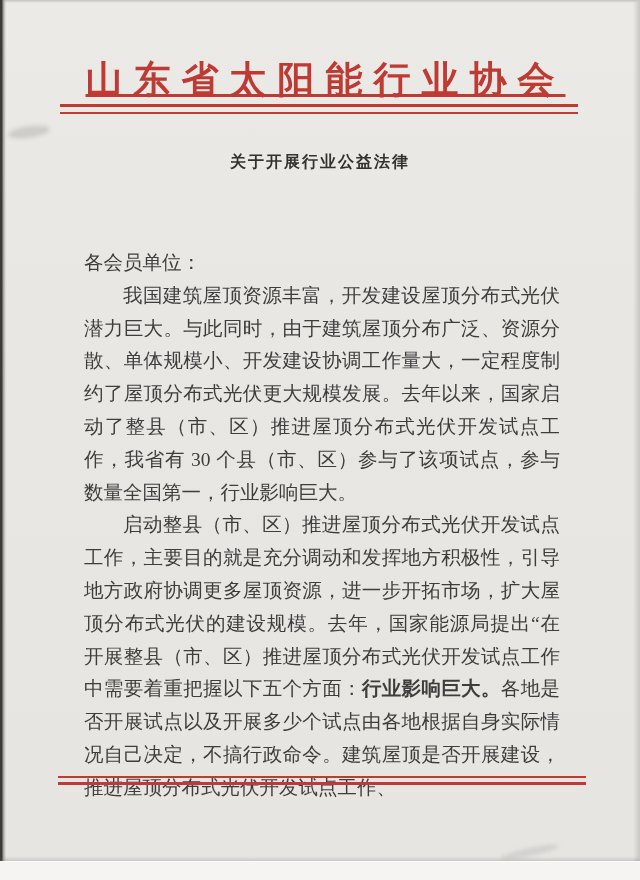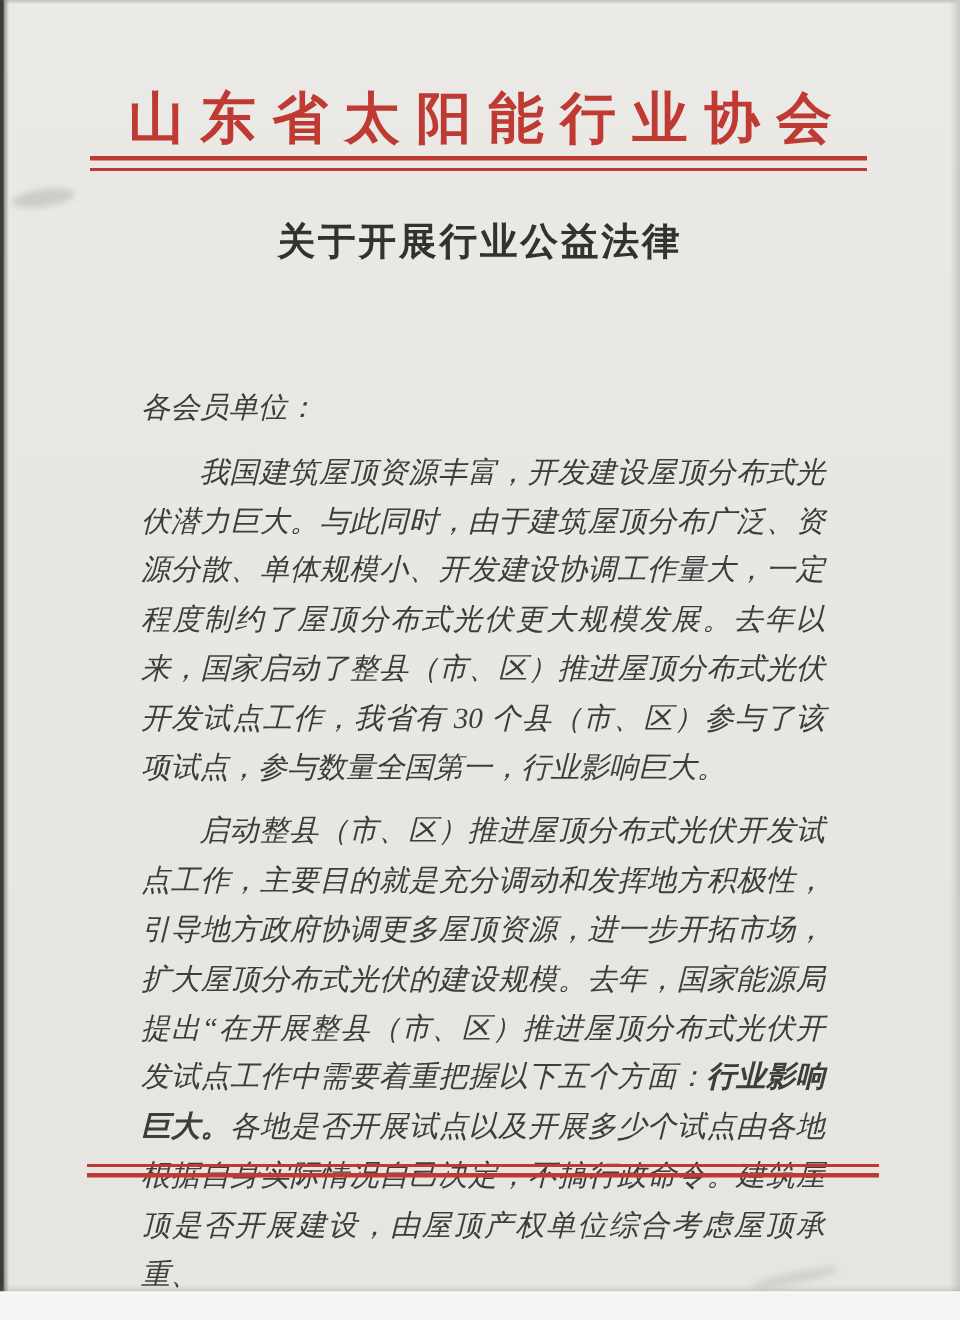--- a/index.html
+++ b/index.html
@@ -44,40 +44,41 @@
     position:absolute;left:500px;top:848px;width:60px;height:8px;
     background:rgba(120,118,114,.18);border-radius:50%;
     transform:rotate(-12deg);filter:blur(2px);
   }
   
   .org{
     position:absolute;top:57px;left:0;width:640px;
     text-align:center;color:var(--red);font-weight:bold;
     font-size:37px;line-height:46px;letter-spacing:11px;text-indent:11px;
     white-space:nowrap;
+    text-decoration:underline;
   }
   .header-rule{
     position:absolute;left:60px;top:104px;width:518px;height:10px;
     box-sizing:border-box;
     border-top:3px solid var(--red);
     border-bottom:2px solid var(--red);
   }
   
   .title{
     position:absolute;top:136px;left:0;width:640px;
-    text-align:center;font-size:25px;font-weight:bold;
+    text-align:center;font-size:16px;font-weight:bold;
     color:#333231;line-height:52px;letter-spacing:2px;
   }
   
   .body{
     position:absolute;left:84px;top:247px;width:476px;
     font-size:19.5px;line-height:32.8px;color:var(--ink);
     text-align:justify;
   }
-  .body p{margin:10px;font-style:italic;}
+  .body p{margin:0;}
   .para{text-indent:2em;}
   .em{font-weight:bold;}
   
   .footer-rule{
     position:absolute;left:58px;top:776px;width:528px;height:9px;
     box-sizing:border-box;
     border-top:2px solid var(--red);
     border-bottom:3px solid var(--red);
   }
 </style>
@@ -96,20 +97,20 @@
 
   <div class="header-rule"></div>
 
   <div class="title">
     <div>关于开展行业公益法律</div>
   </div>
 
   <div class="body">
     <p class="salutation">各会员单位：</p>
     <p class="para">我国建筑屋顶资源丰富，开发建设屋顶分布式光伏潜力巨大。与此同时，由于建筑屋顶分布广泛、资源分散、单体规模小、开发建设协调工作量大，一定程度制约了屋顶分布式光伏更大规模发展。去年以来，国家启动了整县（市、区）推进屋顶分布式光伏开发试点工作，我省有 30 个县（市、区）参与了该项试点，参与数量全国第一，行业影响巨大。</p>
-    <p class="para"><span>启动整县（市、区）推进屋顶分布式光伏开发试点工作，主要目的就是充分调动和发挥地方积极性，引导地方政府协调更多屋顶资源，进一步开拓市场，扩大屋顶分布式光伏的建设规模。去年，国家能源局提出“在开展整县（市、区）推进屋顶分布式光伏开发试点工作中需要着重把握以下五个方面：</span><span class="em">行业影响巨大。</span><span>各地是否开展试点以及开展多少个试点由各地根据自身实际情况自己决定，不搞行政命令。建筑屋顶是否开展建设，由屋顶产权单位综合考虑屋顶承重、</span></p>
+    <p class="para"><span>启动整县（市、区）推进屋顶分布式光伏开发试点工作，主要目的就是充分调动和发挥地方积极性，引导地方政府协调更多屋顶资源，进一步开拓市场，扩大屋顶分布式光伏的建设规模。去年，国家能源局提出“在开展整县（市、区）推进屋顶分布式光伏开发试点工作中需要着重把握以下五个方面：</span><span class="em">行业影响巨大。</span><span>各地是否开展试点以及开展多少个试点由各地根据自身实际情况自己决定，不搞行政命令。建筑屋顶是否开展建设，推进屋顶分布式光伏开发试点工作、</span></p>
   </div>
 
   <div class="footer-rule"></div>
 
   <div class="bottom-strip"></div>
 
 </div>
 
 </body></html>

